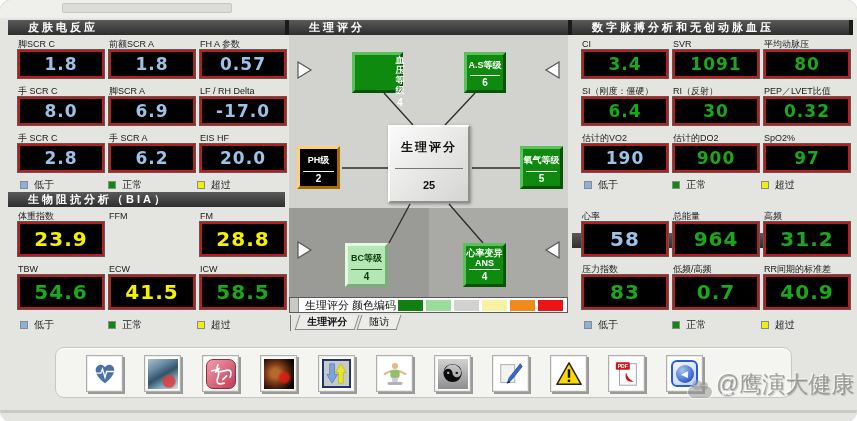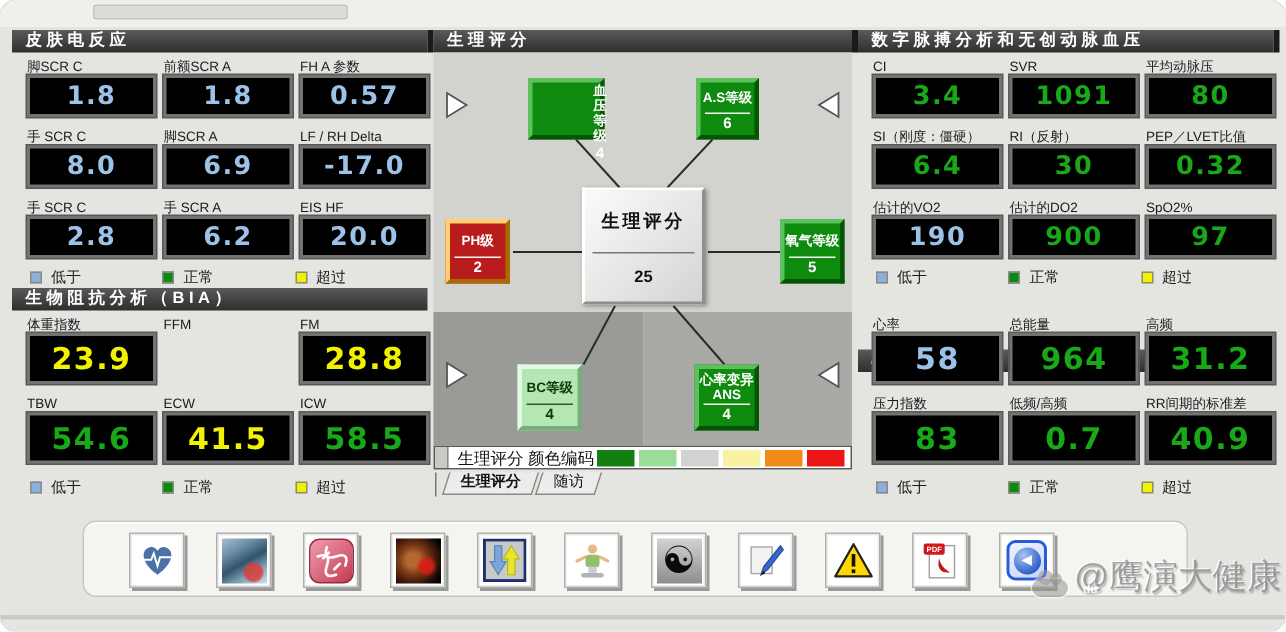--- a/index.html
+++ b/index.html
@@ -3,28 +3,28 @@
 <meta charset="utf-8">
 <style>
   html,body{margin:0;padding:0;background:#fff;font-family:"Liberation Sans","DejaVu Sans",sans-serif;}
   *{box-sizing:border-box;}
   .page{position:relative;width:857px;height:421px;background:#e4e4e1;border-radius:12px;overflow:hidden;box-shadow:0 0 0 1px #e0e0de;}
   .topstrip{position:absolute;left:0;top:0;width:857px;height:18px;background:#efefec;}
   .topartifact{position:absolute;left:62px;top:3px;width:170px;height:10px;background:#dcdcda;border:1px solid #c6c6c4;border-radius:2px;}
   .bottomline{position:absolute;left:0;top:410px;width:857px;height:3px;background:#c9c9c6;}
 
   
-  .phead{position:absolute;height:15px;background:linear-gradient(#5a5a5a,#2e2e2e);color:#fff;font-size:11px;font-weight:bold;letter-spacing:3px;line-height:15px;padding-left:9px;white-space:nowrap;}
+  .phead{position:absolute;height:15px;background:linear-gradient(#5a5a5a,#2e2e2e);color:#fff;font-size:11px;font-weight:bold;letter-spacing:3px;line-height:15px;padding-left:20px;white-space:nowrap;}
   .hdiv{position:absolute;top:20px;width:4px;height:15px;background:#1a1a1a;}
 
   
   .panelbody{position:absolute;}
   .metric-grid{display:grid;grid-template-columns:repeat(3,86px);column-gap:5px;row-gap:7px;padding:3px 0 0 10px;}
   .mlabel{font-size:9px;height:12px;line-height:12px;color:#1a1a1a;white-space:nowrap;overflow:hidden;}
-  .mbox{height:28px;background:#000;border:2px solid #737373;outline:1px solid #5a5a58;display:flex;align-items:center;justify-content:center;font-weight:bold;font-size:17px;font-family:"DejaVu Sans",sans-serif;letter-spacing:1px;}
+  .mbox{height:28px;background:#000;border:2px solid #b91c1c;outline:1px solid #5a5a58;display:flex;align-items:center;justify-content:center;font-weight:bold;font-size:17px;font-family:"DejaVu Sans",sans-serif;letter-spacing:1px;}
   .big .mbox{height:34px;font-size:20px;}
   .st-low{color:#9cc2e8;}
   .st-normal{color:#18a818;}
   .st-over{color:#f2f200;}
   .legend{display:flex;padding-left:12px;margin-top:6px;}
   .big-legend{margin-top:9px;}
   .leg{width:91px;display:flex;align-items:center;gap:6px;font-size:10px;color:#1a1a1a;}
   .lsq{width:8px;height:8px;border:1px solid #8a8a8a;}
   .lsq-low{background:#8ab0dc;}
   .lsq-normal{background:#0d8a0d;}
@@ -33,21 +33,21 @@
   
   .diagram{position:absolute;left:289px;top:35px;width:279px;height:262px;background:#d2d2cf;}
   .dz-bl{position:absolute;left:0;top:173px;width:140px;height:89px;background:#9a9a97;}
   .dz-br{position:absolute;left:140px;top:173px;width:139px;height:89px;background:#a9a9a6;}
   .dlines{position:absolute;left:0;top:0;pointer-events:none;}
   .node{position:absolute;display:flex;flex-direction:column;align-items:center;border-style:solid;border-width:3px;cursor:pointer;}
   .node .nlabel{flex:1;display:flex;flex-direction:column;align-items:center;justify-content:center;font-size:9px;font-weight:bold;line-height:10px;text-align:center;width:100%;}
   .node .nline{width:82%;border-top:1px solid rgba(255,255,255,.95);}
   .node .nvalue{height:14px;line-height:14px;font-size:10px;font-weight:bold;}
   .node-green{background:#0e8a0e;border-color:#5cc05c #075407 #075407 #5cc05c;color:#fff;}
-  .node-orange{background:#b91c1c;border-color:#ffd070 #a86c00 #a86c00 #ffd070;color:#fff;}
+  .node-orange{background:#000000;border-color:#ffd070 #a86c00 #a86c00 #ffd070;color:#fff;}
   .node-pale{background:#b5e7b5;border-color:#e4f8e4 #79ad79 #79ad79 #e4f8e4;color:#0b3d0b;}
   .node-pale .nline{border-top-color:#2a5a2a;}
   .centerbox{position:absolute;left:99px;top:90px;width:82px;height:78px;background:linear-gradient(135deg,#fbfbfb,#d4d4d2);border:2px solid;border-color:#ffffff #8f8f8d #8f8f8d #ffffff;box-shadow:1px 1px 3px rgba(0,0,0,.35);display:flex;flex-direction:column;color:#111;}
   .centerbox .clabel{flex:1.3;display:flex;align-items:center;justify-content:center;font-size:12px;font-weight:bold;letter-spacing:2px;}
   .centerbox .cline{width:86%;margin:0 auto;border-top:1px solid #777;}
   .centerbox .cvalue{flex:1;display:flex;align-items:center;justify-content:center;font-size:11px;font-weight:bold;}
   .darrow{position:absolute;width:20px;height:20px;cursor:pointer;}
 
   
   .colorbar{position:absolute;left:289px;top:297px;width:279px;height:16px;background:#fff;border:1px solid #5a5a58;display:flex;align-items:center;}

